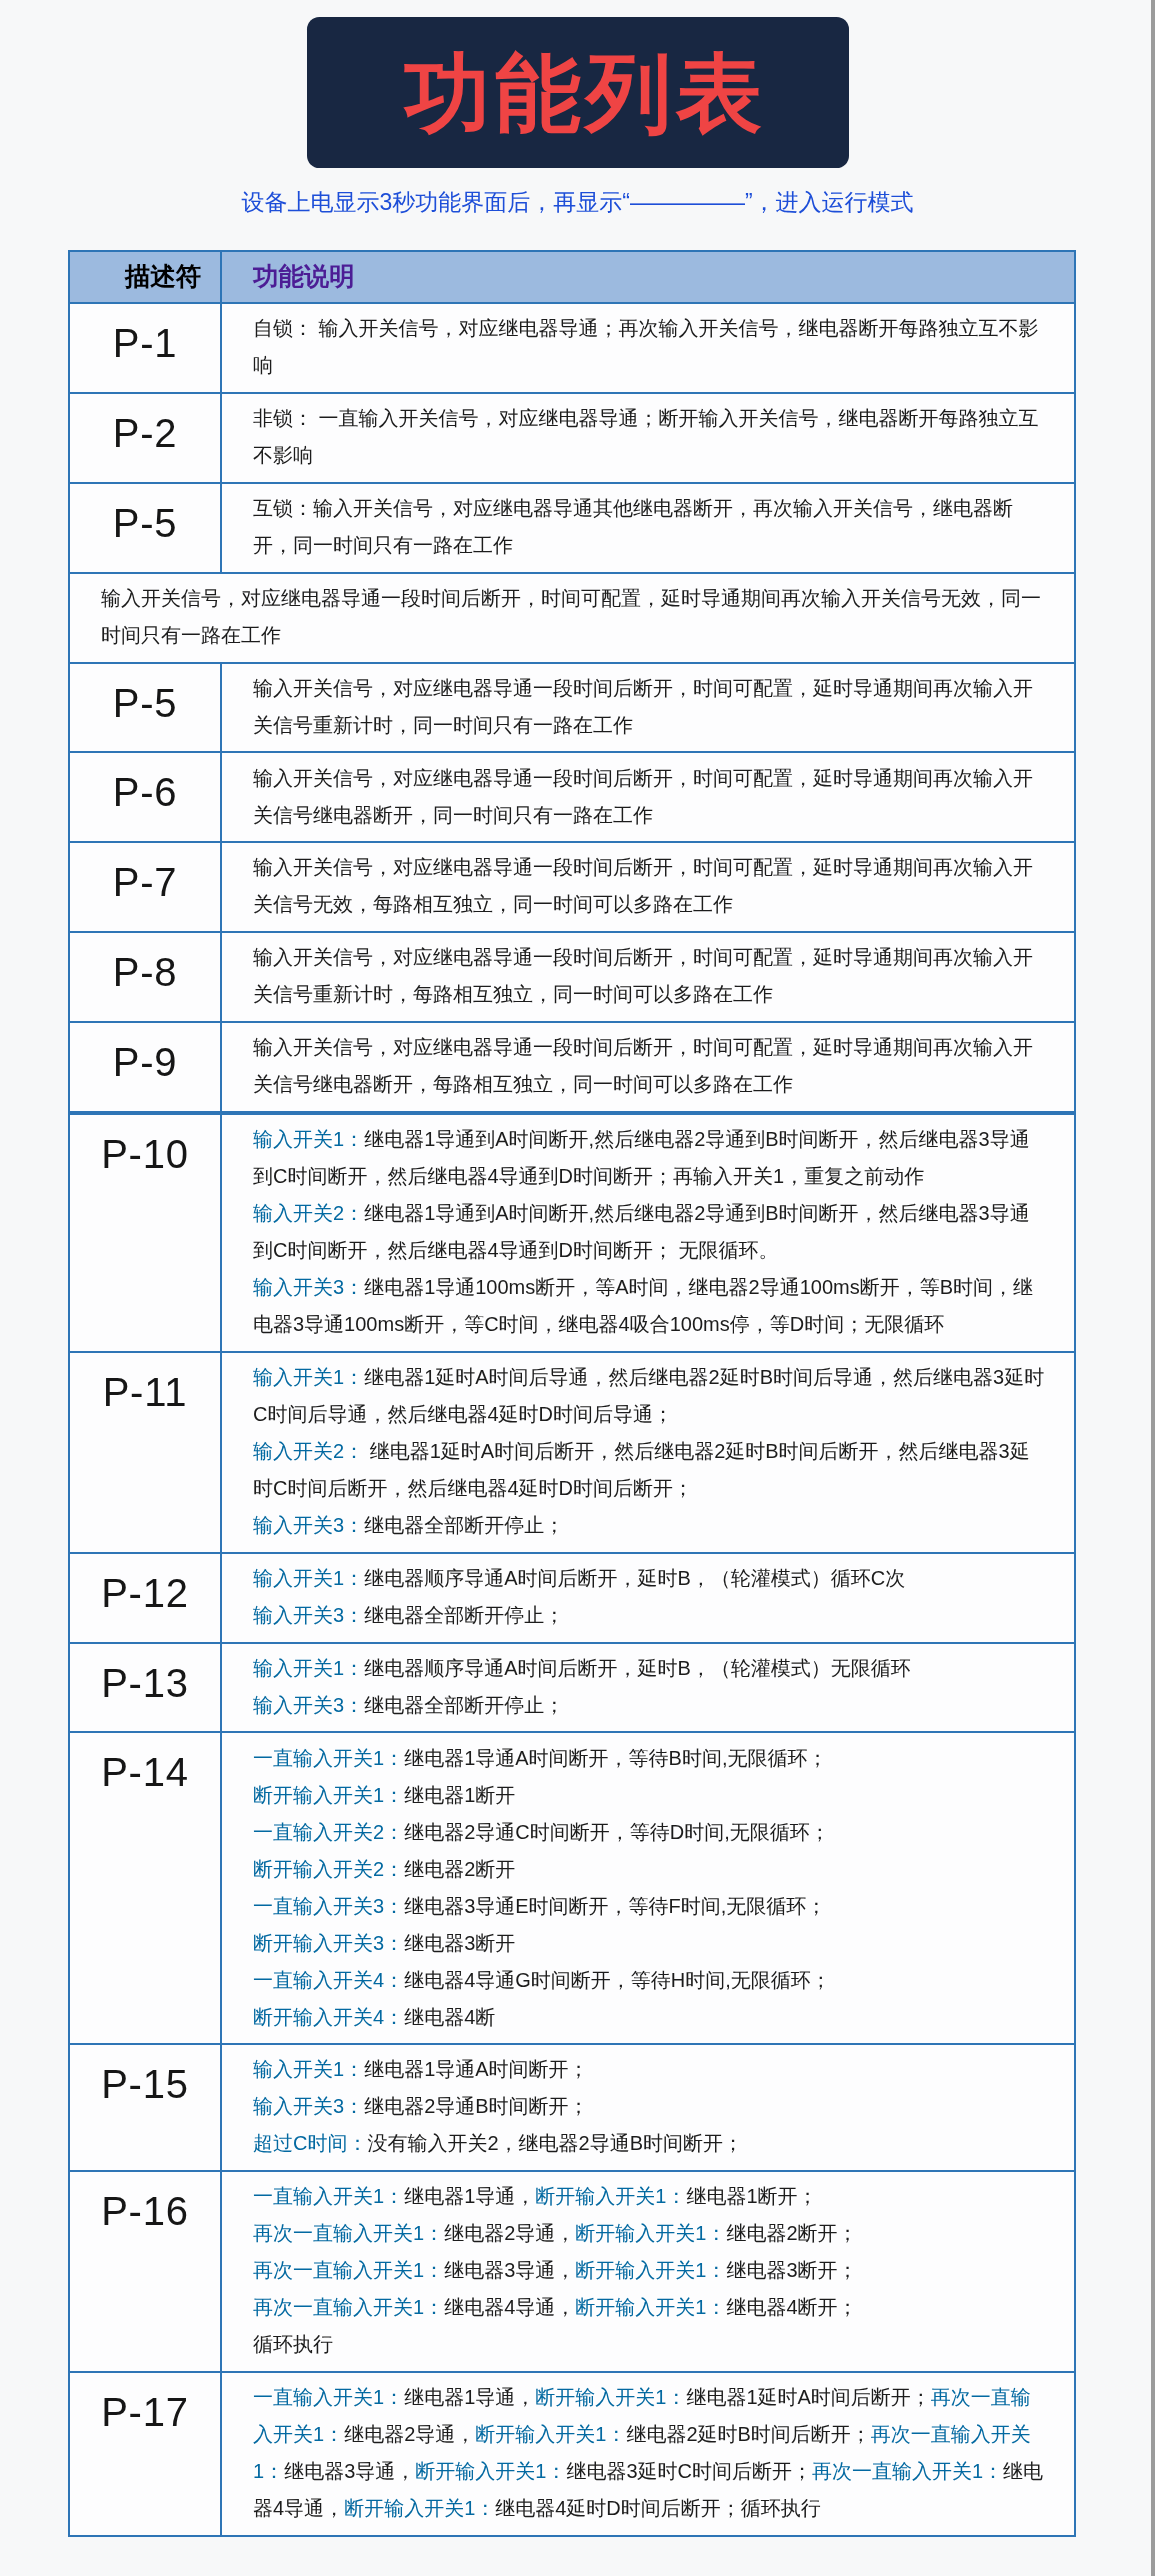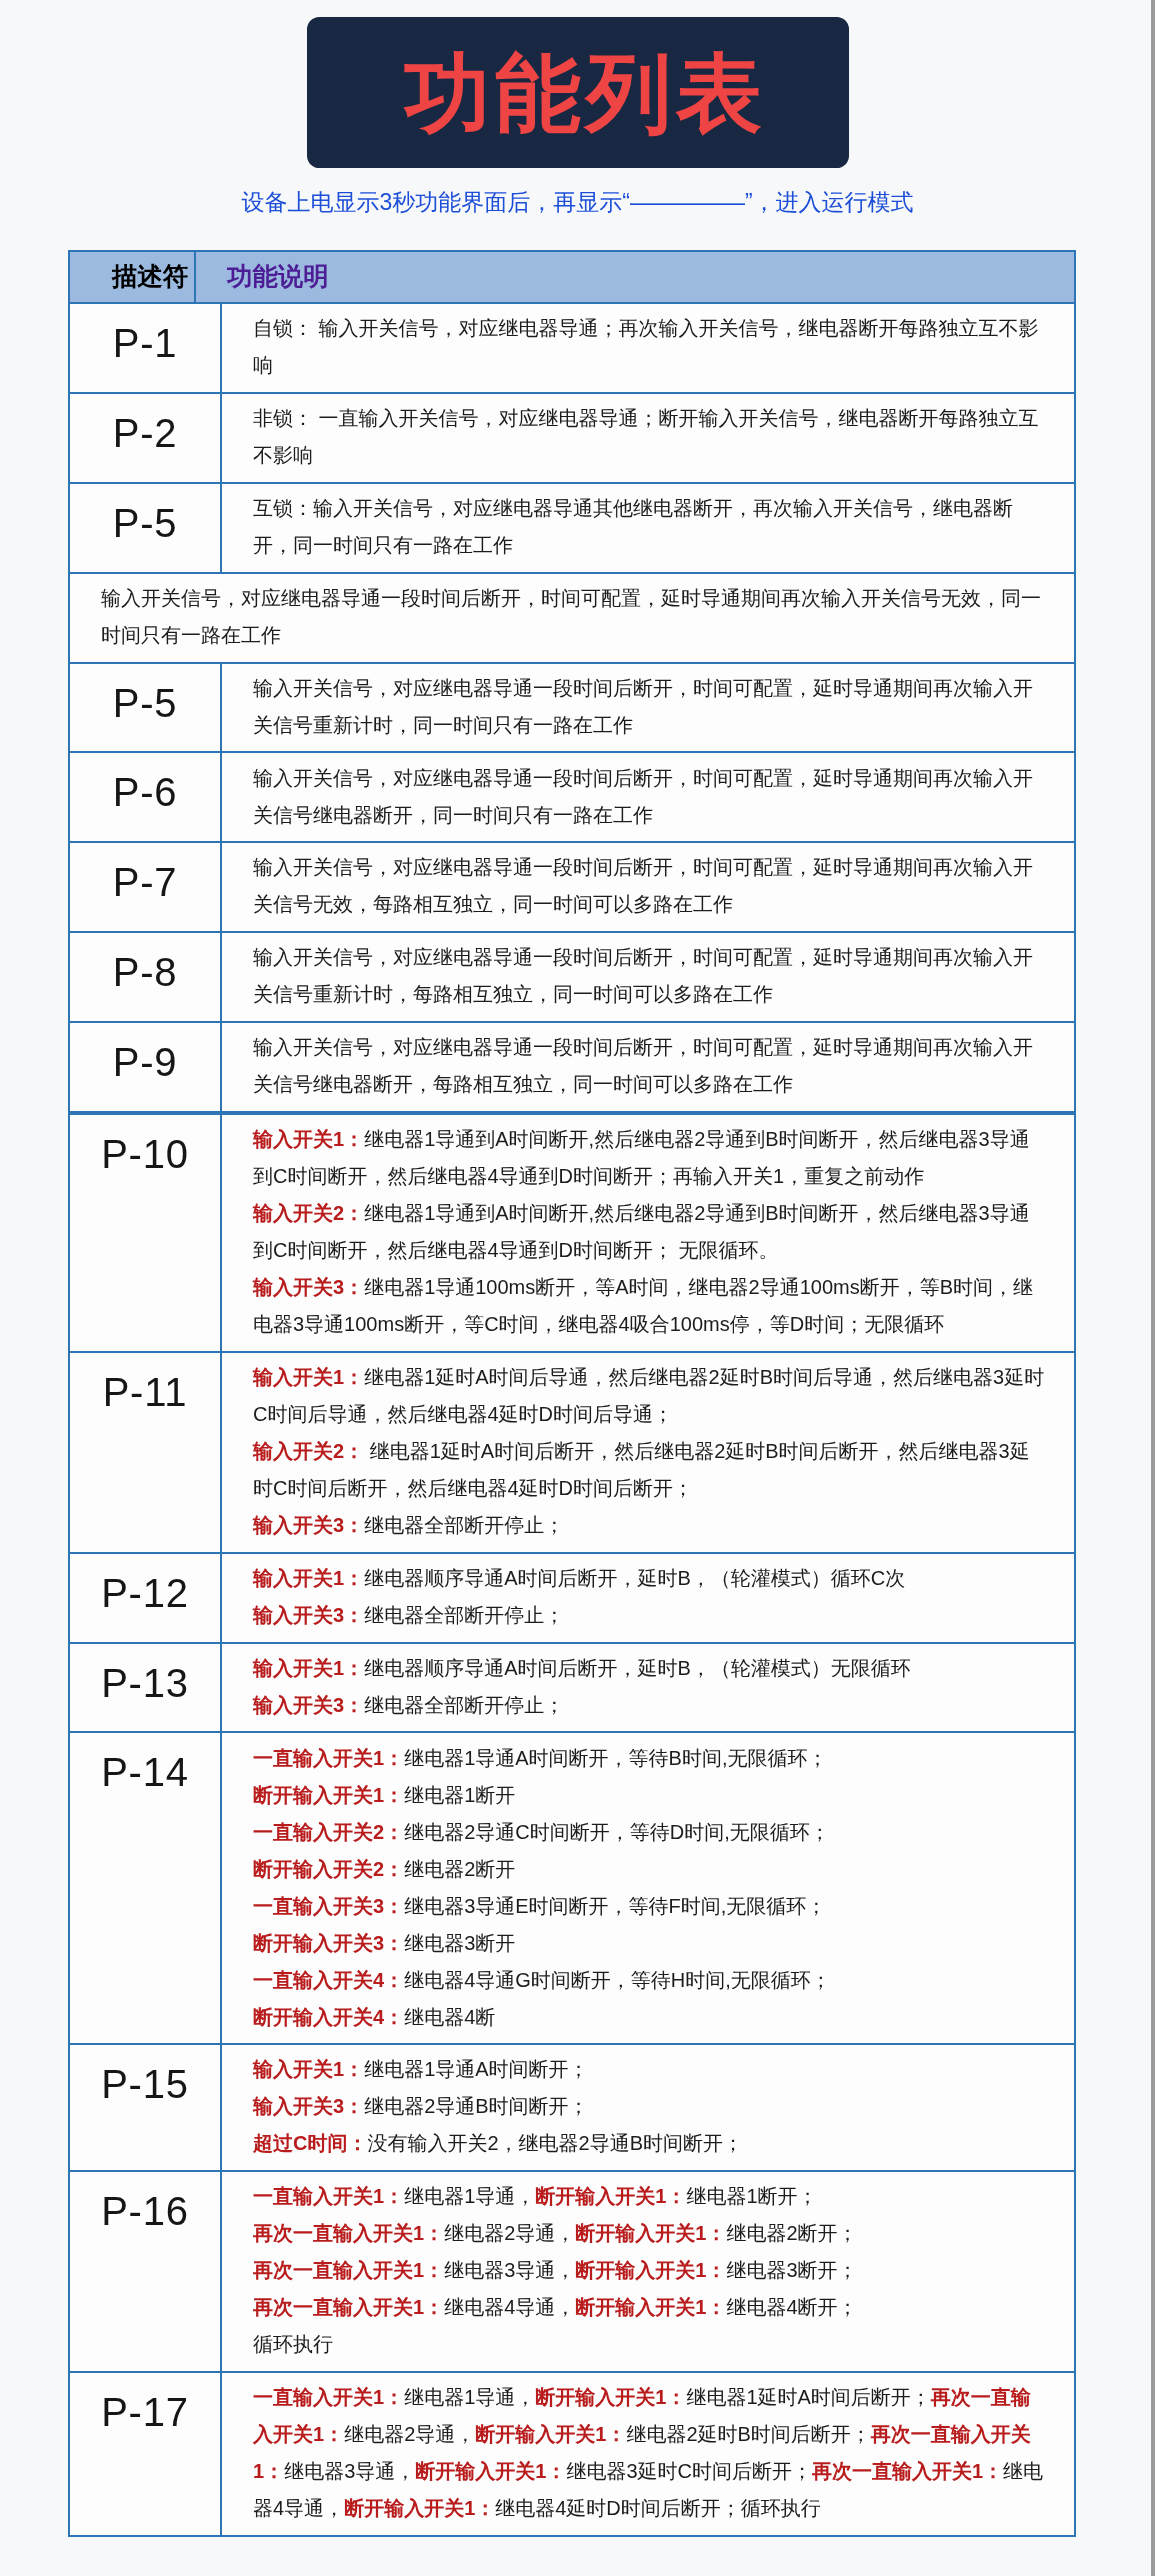--- a/index.html
+++ b/index.html
@@ -35,21 +35,21 @@
     border:2.3px solid var(--border);
     background:#fdfdfe;
   }
   .thead{
     display:flex;align-items:stretch;
     background:var(--header-bg);
     border-bottom:2.3px solid var(--border);
     height:52px;
   }
   .th-code{
-    width:126px;border-right:2.3px solid var(--border);
+    width:152px;border-right:2.3px solid var(--border);
     display:flex;align-items:center;justify-content:center;
     font-size:25.4px;font-weight:bold;color:#000;padding-left:36px;
   }
   .th-desc{
     flex:1;display:flex;align-items:center;
     padding-left:31px;
     font-size:25.4px;font-weight:bold;color:#4c1d95;
   }
   .tbody .trow{
     display:flex;align-items:stretch;
@@ -62,21 +62,21 @@
     display:flex;justify-content:center;align-items:flex-start;
     padding-top:17px;
     font-size:40px;color:#161616;letter-spacing:0.8px;
   }
   .desc-cell{
     flex:1;
     padding:6.2px 26px 7.7px 31px;
     font-size:20px;line-height:37px;color:#1c1c1c;
   }
   .desc-cell p{margin:0;}
-  .desc-cell b{font-weight:bold;color:#b91c1c;}
+  .desc-cell b{font-weight:normal;color:#0369a1;}
   .scrollbar{
     position:absolute;top:0;right:0;width:3.9px;height:2576px;
     background:var(--scrollbar);
   }
 </style>
 </head>
 <body>
 
 <div class="title-box">
   <div class="page-title">功能列表</div>

